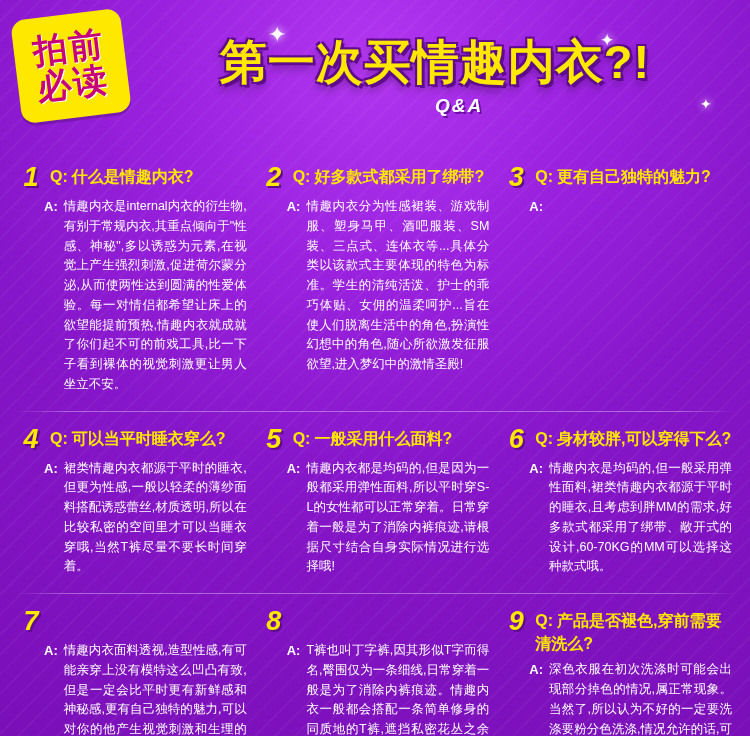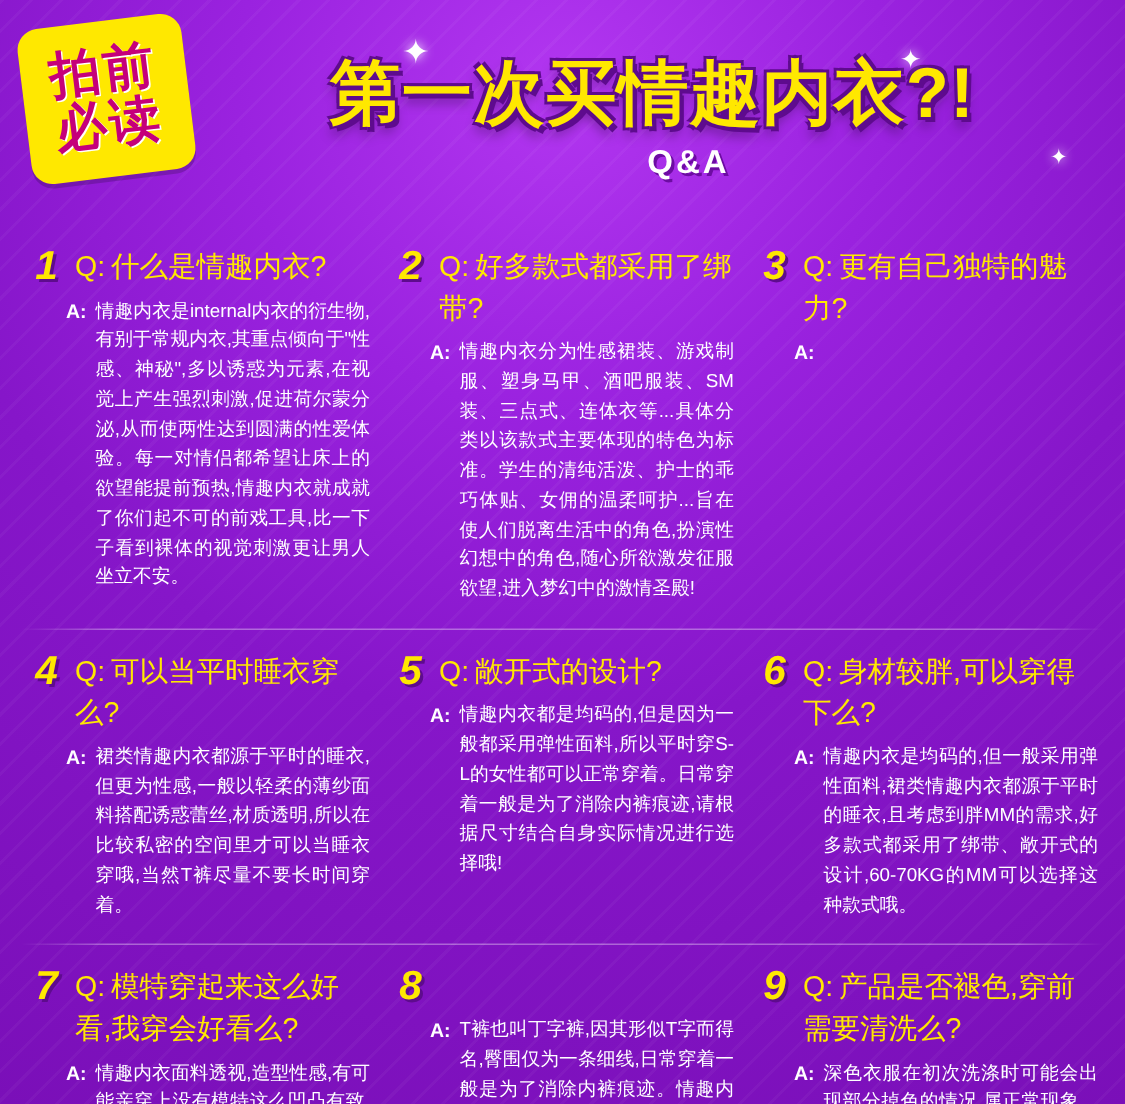--- a/index.html
+++ b/index.html
@@ -58,22 +58,23 @@
       3px 3px 0 #5e0b8e,
       -2px -2px 0 #5e0b8e,
       2px -2px 0 #5e0b8e,
       -2px 2px 0 #5e0b8e,
       0 6px 8px rgba(0,0,0,.35);
     white-space:nowrap;
   }
   .qa{
     margin-top:10px;
     margin-left:48px;
-    font-size:22px;
-    font-weight:bold;
+    font-size:19px;
+    font-weight:bold;
+    font-style:italic;
     color:#ffffff;
     letter-spacing:2px;
     text-shadow:2px 2px 0 #6d0ca3;
   }
   .sparkle{
     position:absolute;
     color:#fff;
     text-shadow:0 0 8px #fff;
     pointer-events:none;
   }
@@ -106,22 +107,22 @@
     font-size:27px;
     font-weight:bold;
     font-style:italic;
     line-height:30px;
     text-align:center;
     text-shadow:2px 2px 0 #5e0b8e;
   }
   .qtext{
     flex:1 1 auto;
     color:#ffe800;
-    font-size:19px;
-    font-weight:normal;
+    font-size:16px;
+    font-weight:bold;
     line-height:1.45;
     padding-top:3px;
   }
   .qtext .lbl{margin-right:4px;}
   .arow{
     display:flex;
     align-items:flex-start;
     gap:6px;
     margin-top:5px;
     padding-left:26px;
@@ -218,21 +219,21 @@
       <div class="arow">
         <div class="alabel">A:</div>
         <div class="atext">裙类情趣内衣都源于平时的睡衣,但更为性感,一般以轻柔的薄纱面料搭配诱惑蕾丝,材质透明,所以在比较私密的空间里才可以当睡衣穿哦,当然T裤尽量不要长时间穿着。</div>
       </div>
     </div>
 
     <div class="cell">
       <div class="qrow">
         <div class="num">5</div>
         <div class="qtext">
-          <span class="lbl">Q:</span><span>敞开式的设计?</span>
+          <span class="lbl">Q:</span><span>一般采用什么面料?</span>
         </div>
       </div>
       <div class="arow">
         <div class="alabel">A:</div>
         <div class="atext">情趣内衣都是均码的,但是因为一般都采用弹性面料,所以平时穿S-L的女性都可以正常穿着。日常穿着一般是为了消除内裤痕迹,请根据尺寸结合自身实际情况进行选择哦!</div>
       </div>
     </div>
 
     <div class="cell">
       <div class="qrow">
@@ -245,23 +246,20 @@
         <div class="alabel">A:</div>
         <div class="atext">情趣内衣是均码的,但一般采用弹性面料,裙类情趣内衣都源于平时的睡衣,且考虑到胖MM的需求,好多款式都采用了绑带、敞开式的设计,60-70KG的MM可以选择这种款式哦。</div>
       </div>
     </div>
 
     <div class="divider"></div>
 
     <div class="cell">
       <div class="qrow">
         <div class="num">7</div>
-        <div class="qtext">
-          <span class="lbl">Q:</span><span>模特穿起来这么好看,我穿会好看么?</span>
-        </div>
       </div>
       <div class="arow">
         <div class="alabel">A:</div>
         <div class="atext">情趣内衣面料透视,造型性感,有可能亲穿上没有模特这么凹凸有致,但是一定会比平时更有新鲜感和神秘感,更有自己独特的魅力,可以对你的他产生视觉刺激和生理的遐想效果。花不多的钱能让彼此疲惫的心重新燃起爱的火焰,何乐而不为呢!</div>
       </div>
     </div>
 
     <div class="cell">
       <div class="qrow">
         <div class="num">8</div>

